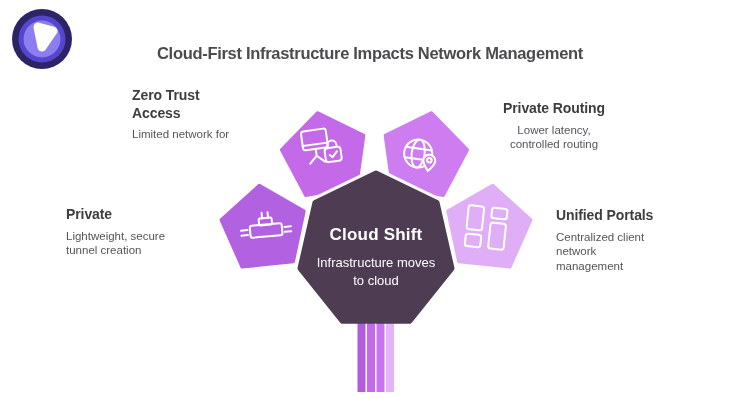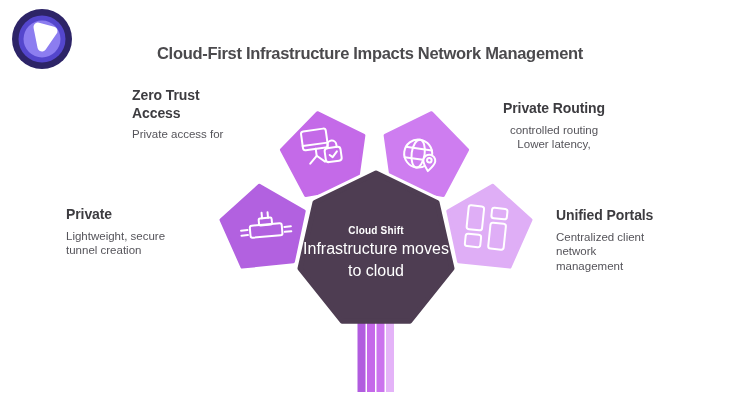--- a/index.html
+++ b/index.html
@@ -15,22 +15,22 @@
   }
   .node-label { position:absolute; }
   .align-right { text-align:left; }
   .node-heading { font-size:14px; font-weight:bold; color:#3d3c40; line-height:1.25; letter-spacing:-0.1px; }
   .node-desc { margin-top:5px; font-size:11.5px; color:#55545a; line-height:1.3; }
   #label-zero-trust        { right:478px; top:87px;  width:130px; }
   #label-private-routing   { left:484px;  top:100px; width:140px;text-align:center; }
   #label-software-connectors { right:534px; top:206px; width:140px; }
   #label-unified-portals   { left:556px;  top:207px; width:130px; }
   .center-label { position:absolute; left:301px; top:225px; width:150px; text-align:center; color:#ffffff; }
-  .center-title { font-size:10px; font-weight:bold; letter-spacing:0.2px; }
-  .center-sub { margin-top:2px; font-size:16px; line-height:1.4; }
+  .center-title { font-size:17px; font-weight:bold; letter-spacing:0.2px; }
+  .center-sub { margin-top:9px; font-size:13px; line-height:1.4; }
 </style>
 </head>
 <body>
 
 <div class="canvas">
 
   <svg class="diagram" width="740" height="420" viewBox="0 0 740 420">
 
     <g>
       <circle cx="42" cy="39" r="30" fill="#2d2467"></circle>
@@ -90,31 +90,31 @@
   </svg>
 
   <div class="page-title">Cloud-First Infrastructure Impacts Network Management</div>
 
   <div class="node-label align-right" id="label-zero-trust">
     <div class="node-heading">
       <div>Zero Trust</div>
       <div>Access</div>
     </div>
     <div class="node-desc">
-      <div>Private access for</div>
+      <div>Limited network for</div>
     </div>
   </div>
 
   <div class="node-label" id="label-private-routing">
     <div class="node-heading">
       <div>Private Routing</div>
     </div>
     <div class="node-desc">
+      <div>Lower latency,</div>
       <div>controlled routing</div>
-      <div>Lower latency,</div>
     </div>
   </div>
 
   <div class="node-label align-right" id="label-software-connectors">
     <div class="node-heading">
       <div>Private</div>
     </div>
     <div class="node-desc">
       <div>Lightweight, secure</div>
       <div>tunnel creation</div>

